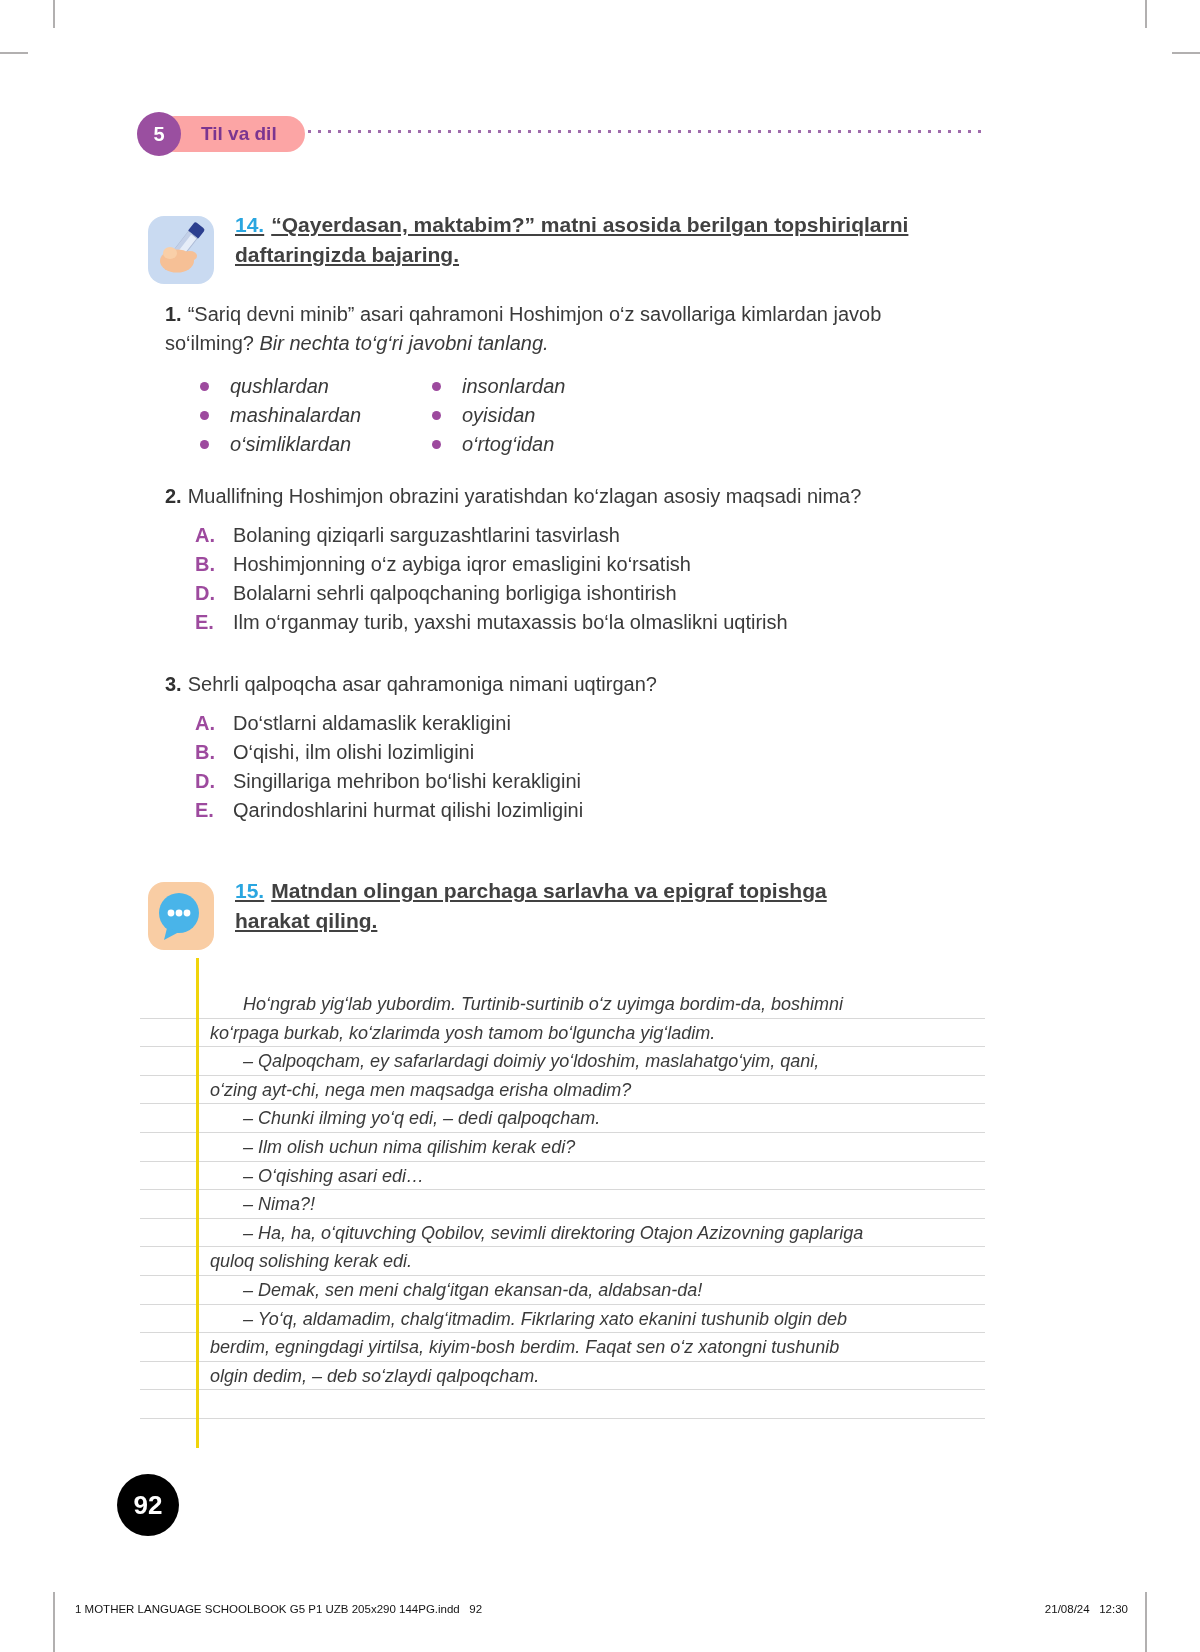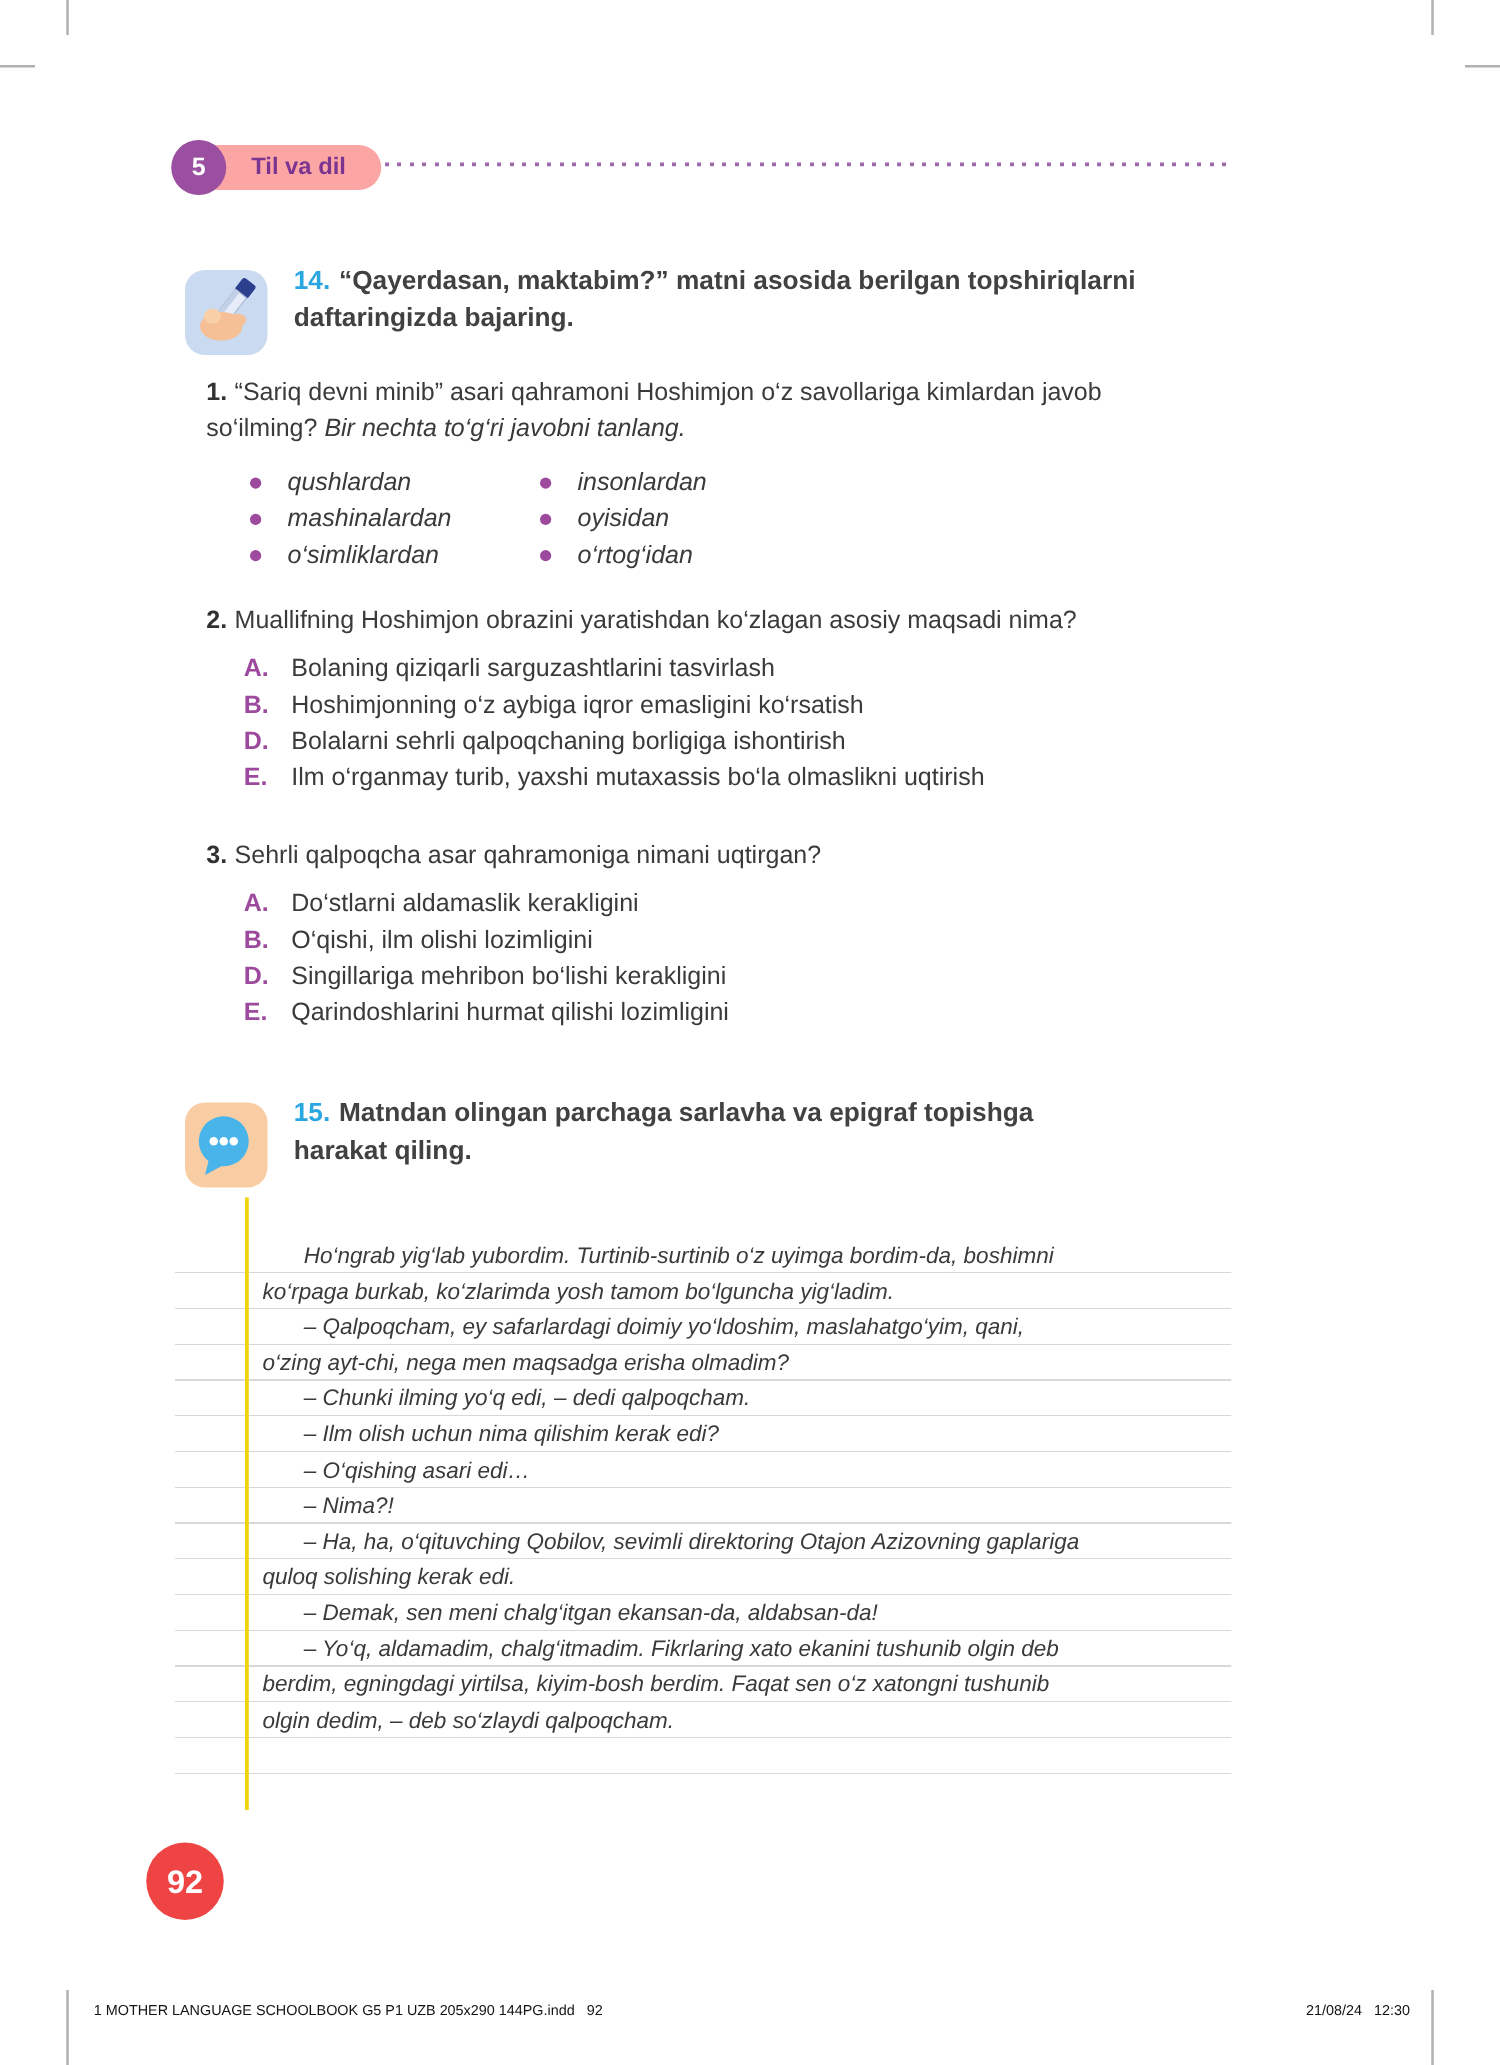--- a/index.html
+++ b/index.html
@@ -36,21 +36,21 @@
   
   .task { position:absolute; }
   .task14 { left:148px; top:210px; }
   .task15 { left:148px; top:876px; }
   .task-icon {
     position:absolute; left:0; top:6px; width:66px; height:68px; border-radius:16px;
   }
   .icon-blue { background:#c9daf1; }
   .icon-peach { background:#f9cda4; }
   .task-head { position:absolute; left:87px; top:0; font-weight:bold; font-size:21px; line-height:30px; color:#414141; }
-  .hline { white-space:nowrap; }
+  .hline { white-space:nowrap;text-decoration:underline; }
   .task-num { color:#2aa6e0; margin-right:7px; }
 
   
   .question { position:absolute; left:165px; font-size:20px; line-height:29px; color:#3a3a3a; }
   .q1 { top:300px; }
   .q2 { top:482px; }
   .q3 { top:670px; }
   .qline { white-space:nowrap; }
   .qnum { font-weight:bold; color:#313131; margin-right:6px; }
   .instruction { font-style:italic; }
@@ -70,21 +70,21 @@
     background:repeating-linear-gradient(to bottom, transparent 0 27.6px, #d8d8d8 27.6px 28.6px);
   }
   .yellow-line { position:absolute; left:56px; top:-32px; width:3px; height:490px; background:#f0d40a; }
   .pass-text { position:relative; padding-left:70px; font-style:italic; font-size:18px; color:#3a3a3a; }
   .pass-line { height:28.6px; line-height:28.6px; white-space:nowrap; }
   .pass-line.ind { padding-left:33px; }
 
   
   .page-badge {
     position:absolute; left:117px; top:1474px; width:62px; height:62px; border-radius:50%;
-    background:#ef4444; color:#fff; font-weight:bold; font-size:26px;
+    background:#000000; color:#fff; font-weight:bold; font-size:26px;
     display:flex; align-items:center; justify-content:center;
   }
   .footer-left  { position:absolute; left:75px;  top:1603px; font-size:11.5px; color:#141414; white-space:pre; }
   .footer-right { position:absolute; right:72px; top:1603px; font-size:11.5px; color:#141414; white-space:pre; }
 </style>
 </head>
 <body>
 
 <div class="page">
 

